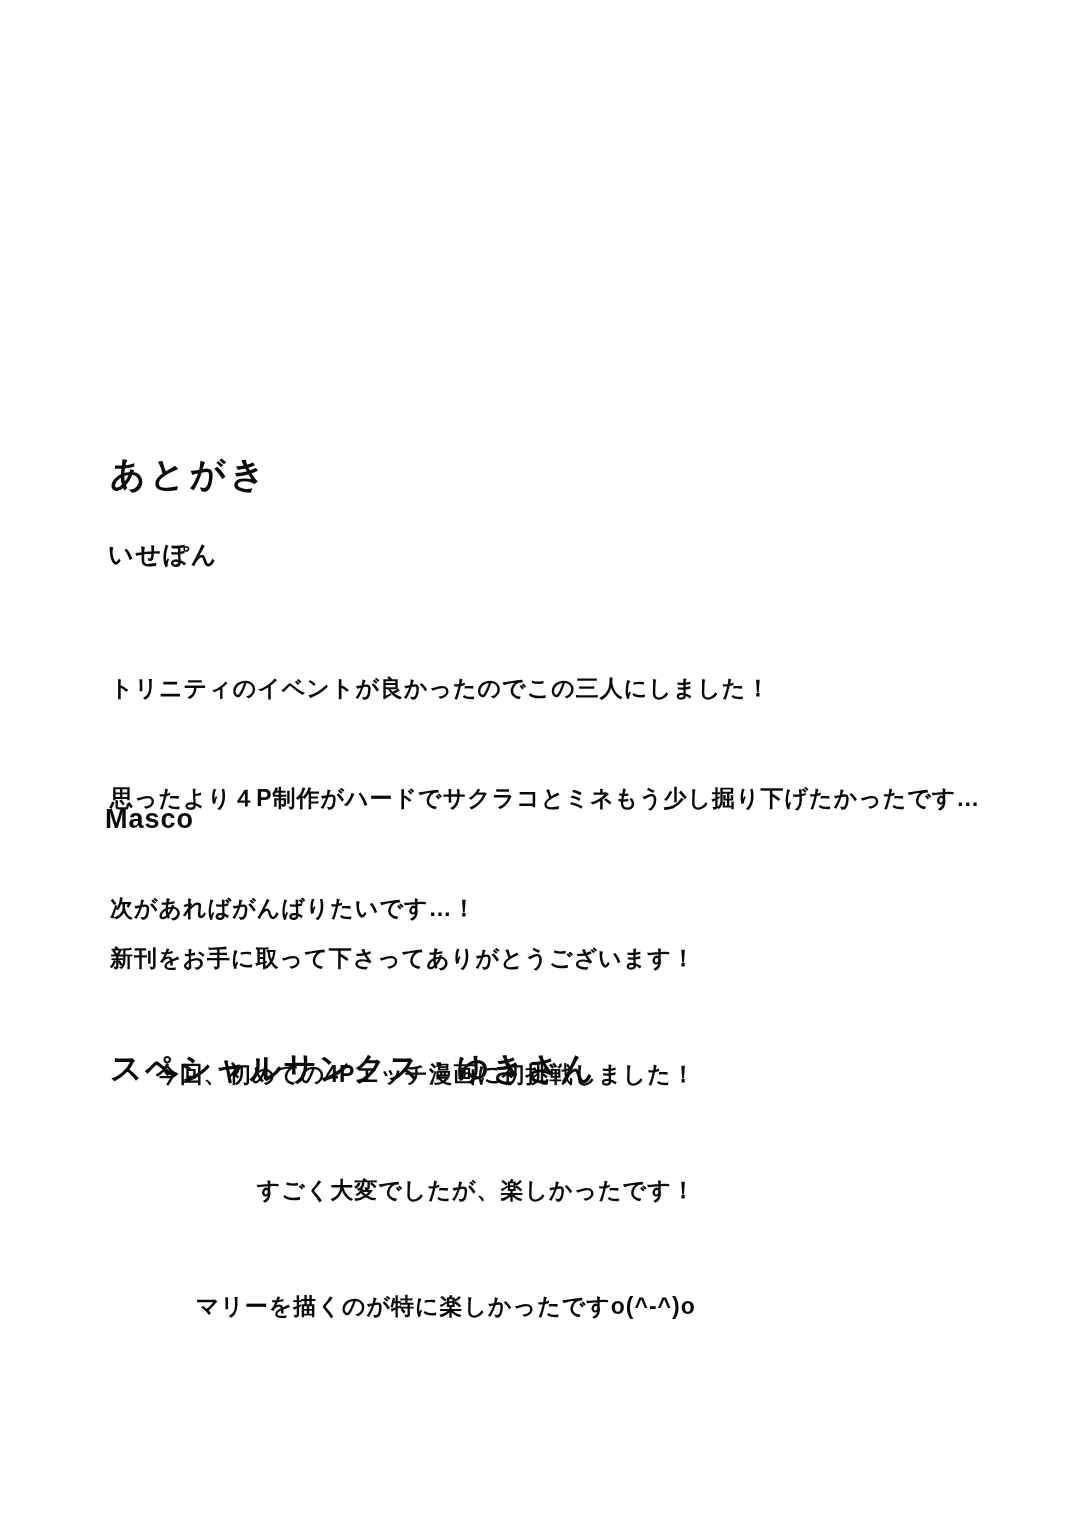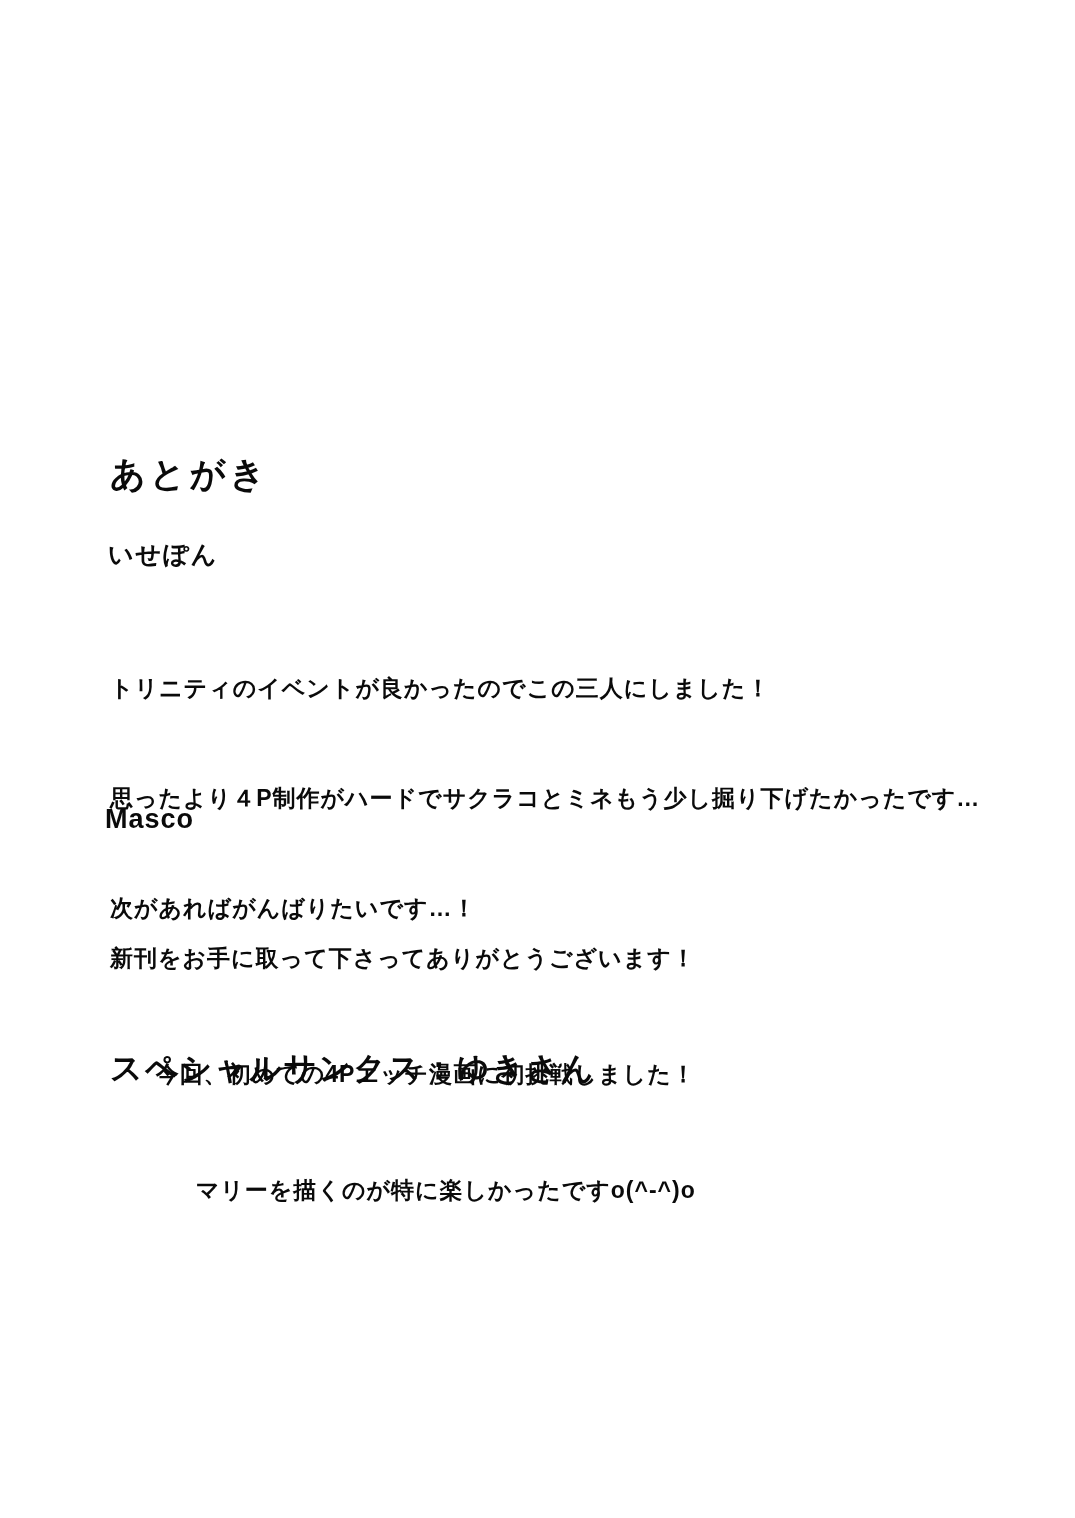--- a/index.html
+++ b/index.html
@@ -74,19 +74,20 @@
       <p>思ったより４P制作がハードでサクラコとミネもう少し掘り下げたかったです…</p>
       <p>次があればがんばりたいです…！</p>
     </div>
   </section>
 
   <section>
     <div class="abs author2">Masco</div>
     <div class="abs para2">
       <p>新刊をお手に取って下さってありがとうございます！</p>
       <p>今回、初めての4Pエッチ漫画に初挑戦しました！</p>
+      <p>すごく大変でしたが、楽しかったです！</p>
       <p>マリーを描くのが特に楽しかったですo(^-^)o</p>
     </div>
   </section>
 
   <div class="abs thanks">スペシャルサンクス：ゆきさん</div>
 
 </div>
 
 </body></html>

